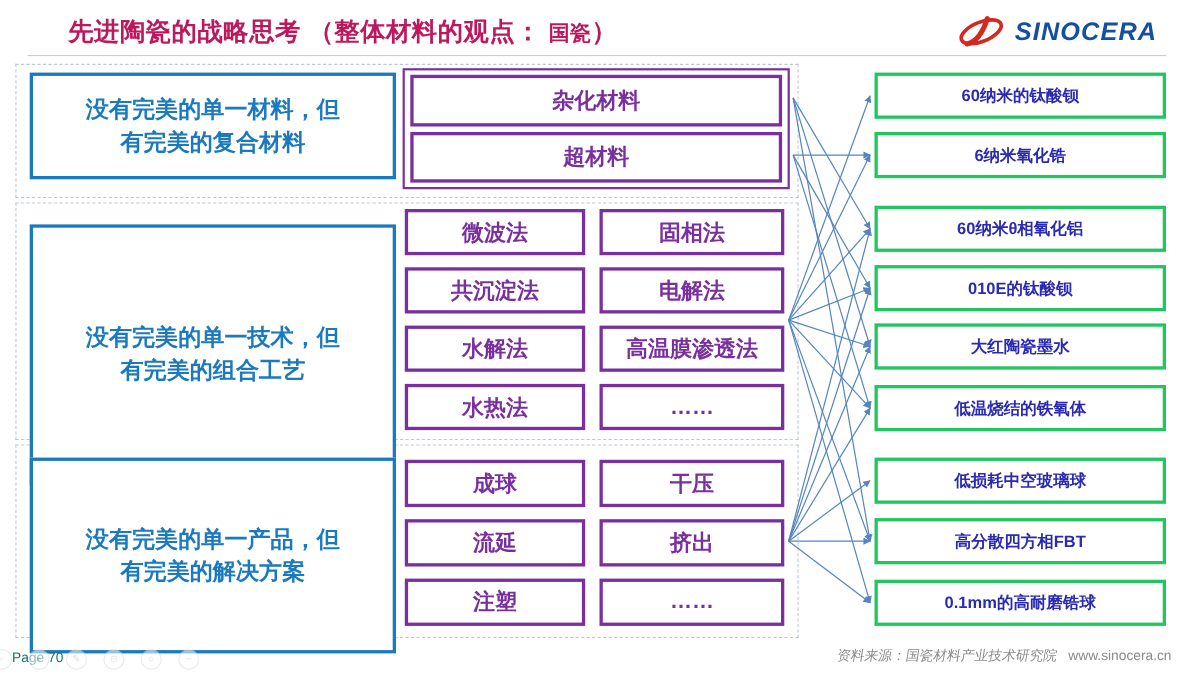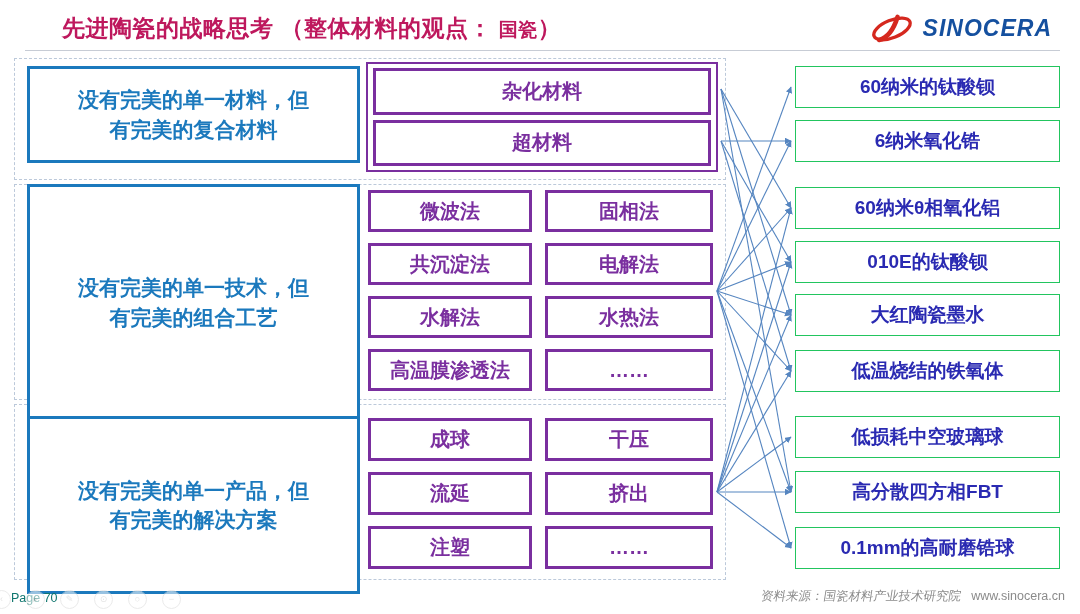--- a/index.html
+++ b/index.html
@@ -14,35 +14,35 @@
   .divider{position:absolute;top:50px;left:25px;right:20px;border-top:1.5px solid #c7ccd5;}
 
   
   .dashed-group{position:absolute;left:14px;width:710px;border:1px dashed #bcc9da;background:transparent;}
   .dg1{top:58px;height:120px}.dg2{top:184px;height:214px}.dg3{top:404px;height:174px}
 
   
   .left-box{position:absolute;left:27px;width:333px;border:3px solid #1b79bd;background:#fff;
             color:#1b79bd;font-weight:bold;font-size:21px;line-height:1.4;
             display:flex;flex-direction:column;justify-content:center;text-align:center;box-sizing:border-box;}
-  .lb1{top:66px;height:97px}.lb2{top:184px;height:237px}.lb3{top:416px;height:178px}
+  .lb1{top:66px;height:97px}.lb2{top:204px;height:237px}.lb3{top:416px;height:178px}
 
   
   .mid-outer{position:absolute;left:366px;top:62px;width:352px;height:110px;border:2px solid #7a2f9f;
              box-sizing:border-box;padding:4px 5px;display:flex;flex-direction:column;gap:5px;background:#fff;}
   .mid-box{border:3px solid #7a2f9f;background:#fff;color:#7a2f9f;font-weight:bold;font-size:20px;
            display:flex;align-items:center;justify-content:center;box-sizing:border-box;}
   .mid-outer .mid-box{flex:1;}
   .grid2{position:absolute;left:368px;width:345px;display:grid;grid-template-columns:164px 168px;column-gap:13px;}
   .g2{top:190px;grid-auto-rows:42px;row-gap:11px}
   .g3{top:418px;grid-auto-rows:43px;row-gap:11px}
 
   
-  .product{position:absolute;left:795px;width:265px;height:42px;border:1px solid #22c55e;background:#fff;
-           color:#2a2ab2;font-weight:bold;font-size:19px;display:flex;align-items:center;justify-content:center;
+  .product{position:absolute;left:795px;width:265px;height:42px;border:3px solid #22c55e;background:#fff;
+           color:#2a2ab2;font-weight:bold;font-size:15px;display:flex;align-items:center;justify-content:center;
            box-sizing:border-box;}
   .p1{top:66px}.p2{top:120px}.p3{top:187px}.p4{top:241px}.p5{top:294px}
   .p6{top:350px}.p7{top:416px}.p8{top:471px}.p9{top:527px}
 
   
   #arrows-svg{position:absolute;left:0;top:0;pointer-events:none;}
 
   
   .page-label{position:absolute;left:0;right:0;bottom:9px;text-align:left;color:#0f766e;font-size:12.5px;margin-left:11px;}
   .source{position:absolute;right:15px;bottom:9px;color:#8b8b8b;font-size:12.5px;white-space:nowrap;}
@@ -87,22 +87,22 @@
   <div class="mid-box">杂化材料</div>
   <div class="mid-box">超材料</div>
 </div>
 
 <div class="grid2 g2">
   <div class="mid-box">微波法</div>
   <div class="mid-box">固相法</div>
   <div class="mid-box">共沉淀法</div>
   <div class="mid-box">电解法</div>
   <div class="mid-box">水解法</div>
+  <div class="mid-box">高温膜渗透法</div>
   <div class="mid-box">水热法</div>
-  <div class="mid-box">高温膜渗透法</div>
   <div class="mid-box">……</div>
 </div>
 
 <div class="grid2 g3">
   <div class="mid-box">成球</div>
   <div class="mid-box">干压</div>
   <div class="mid-box">流延</div>
   <div class="mid-box">挤出</div>
   <div class="mid-box">注塑</div>
   <div class="mid-box">……</div>

